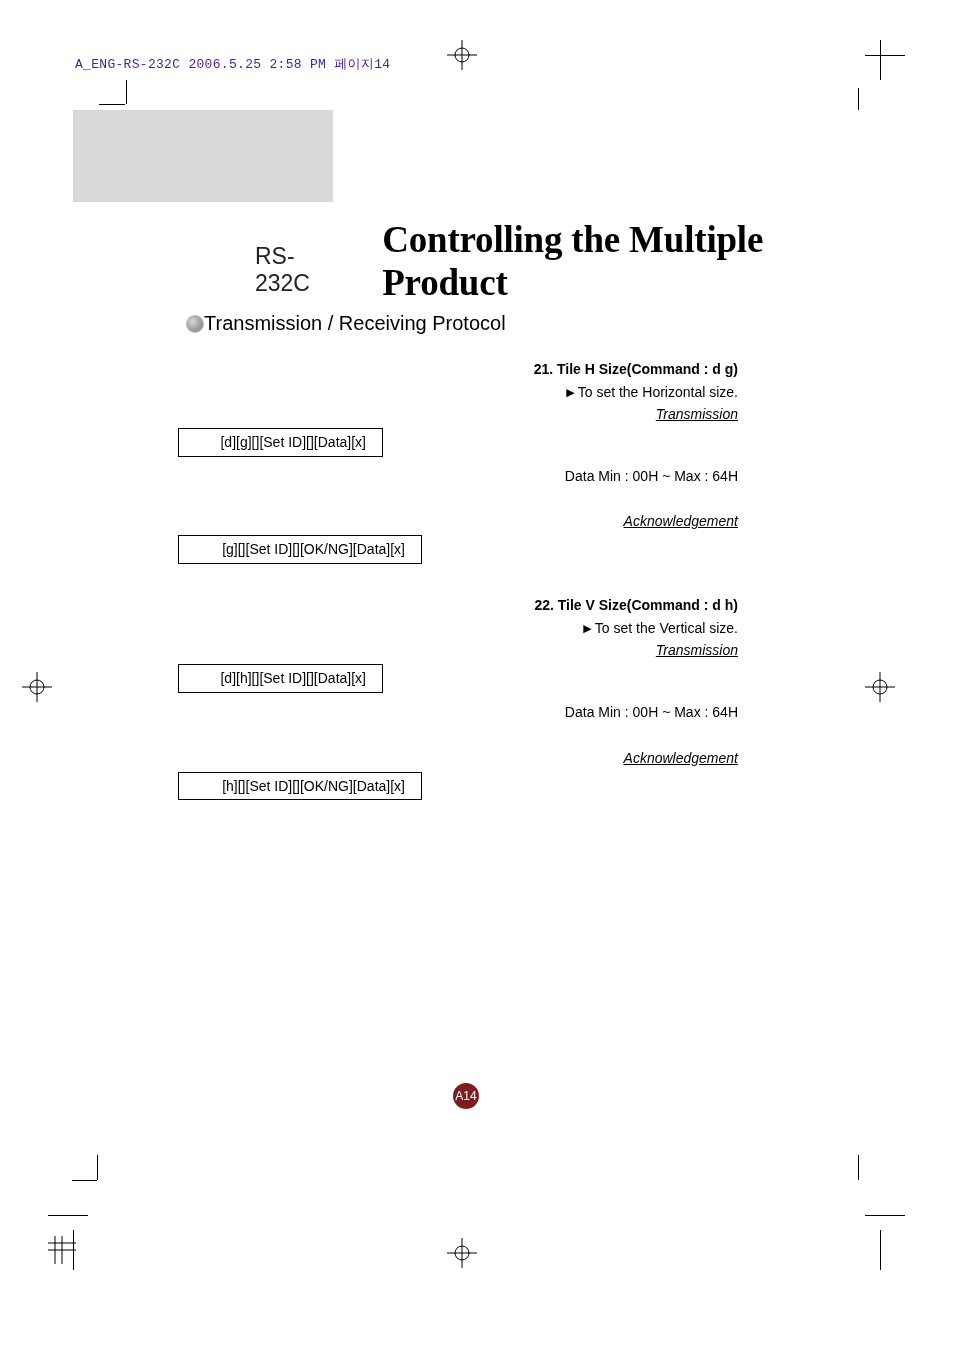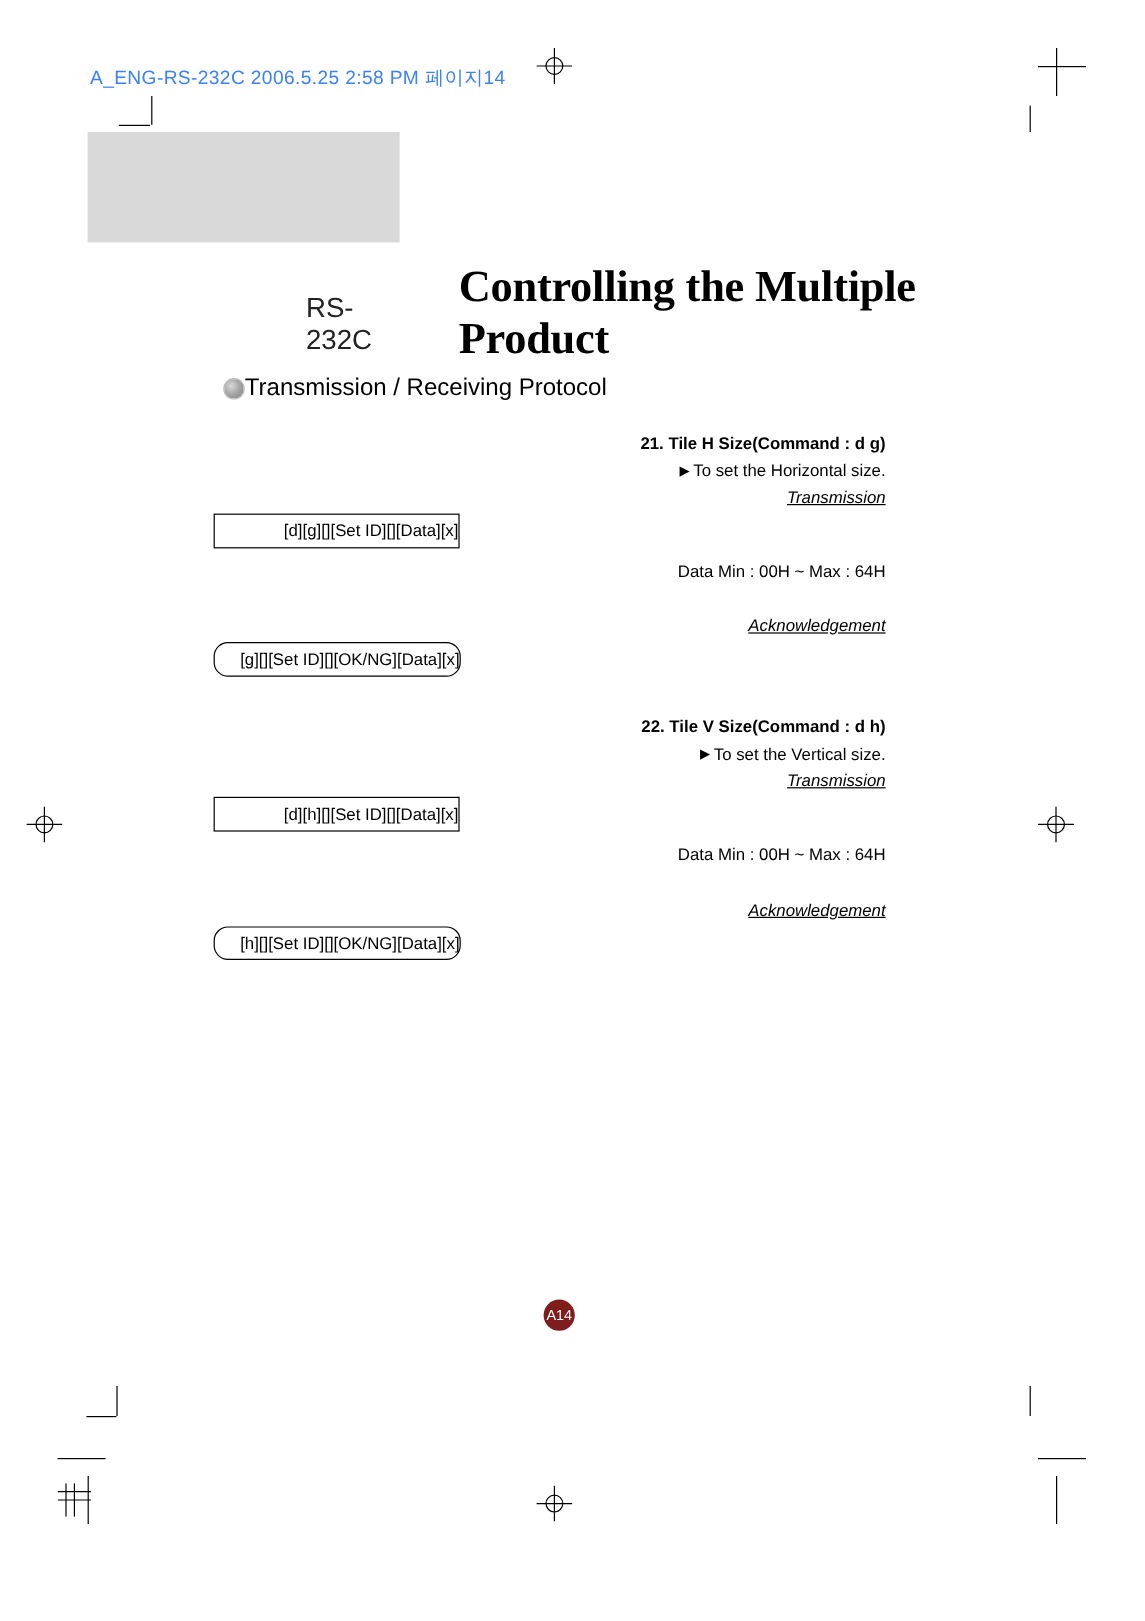--- a/index.html
+++ b/index.html
@@ -8,23 +8,23 @@
       height: 1351px;
       background: #fff;
       font-family: Arial, Helvetica, sans-serif;
       position: relative;
       color: #000;
     }
     .printer-header {
       position: absolute;
       top: 55px;
       left: 75px;
-      font-size: 16px;
-      font-family: Liberation Sans, sans-serif;
-      color: #3b82f6;
+      font-size: 13px;
+      font-family: Liberation Mono, monospace;
+      color: #4c1d95;
       letter-spacing: 0.3px;
     }
     
     .reg-mark { position: absolute; }
     .reg-mark svg { display: block; }
     .crop-line { position: absolute; background: #000; }
 
     
     .top-crop-outer-right-v { top: 40px; left: 880px; width: 1px; height: 40px; }
     .top-crop-outer-right-h { top: 55px; left: 865px; width: 40px; height: 1px; }
@@ -132,25 +132,25 @@
     }
     .arrow-line .arrow { font-size: 11px; margin-right: 3px; display:inline-block; transform: translateY(-1px); }
     .label-italic {
       font-style: italic;
       text-decoration: underline;
       margin-top: 3px;
       display: inline-block;
     }
     .code-box {
       border: 1px solid #000;
-      padding: 4px 0;
+      padding: 4px 16px;
       margin-top: 4px;
       width: 205px;
     }
-    .code-box.wide { width: 206px; border-radius: 12px; }
+    .code-box.wide { width: 244px; }
     .data-row {
       margin-top: 10px;
     }
     .data-row .data-label { display:inline-block; width: 53px; }
     .block-gap-sm { height: 24px; }
     .sec2-start { margin-top: 32px; }
 
     
     .page-badge {
       position: absolute;

